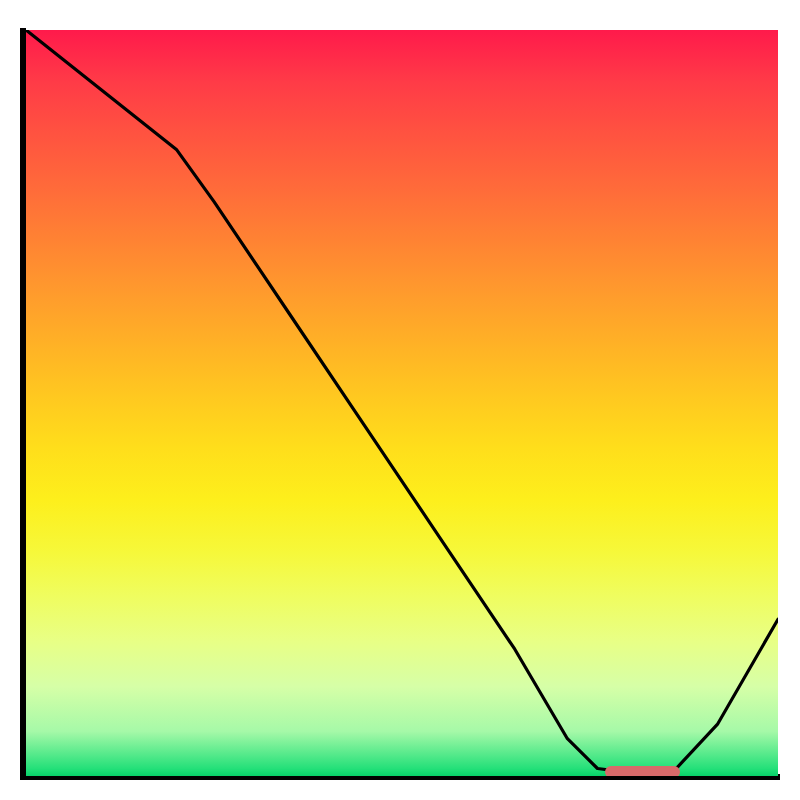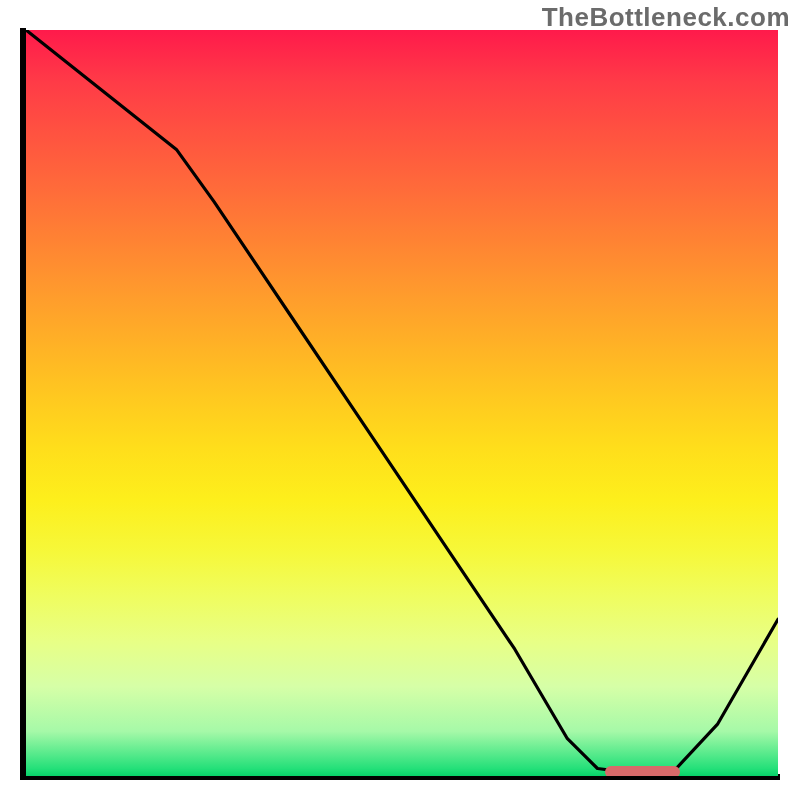--- a/index.html
+++ b/index.html
@@ -67,21 +67,20 @@
   }
   .axis-line {
     position: absolute;
     background: #000;
   }
 </style>
 </head>
 <body>
 <div class="container">
 
-  <div class="watermark">TheBottleneck.com</div>
 
   <div class="axis-line" style="left:20px; top:28px; width:6px; height:752px;"></div>
   <div class="axis-line" style="left:20px; top:774px; width:760px; height:6px;"></div>
 
   <div class="plot-area">
     <div class="gradient"></div>
 
     <svg class="curve" width="752" height="746" viewBox="0 0 752 746">
       <path id="curve-path" d="M0.0 0.0 L75.2 59.7 L150.4 119.4 L188.0 171.6 L263.2 283.5 L338.4 395.4 L413.6 507.3 L488.8 619.2 L541.4 708.7 L571.5 738.5 L601.6 742.3 L646.7 742.3 L691.8 693.8 L752.0 589.3" fill="none" stroke="#000" stroke-width="3.2" stroke-linejoin="round" stroke-linecap="round"></path>
     </svg>

